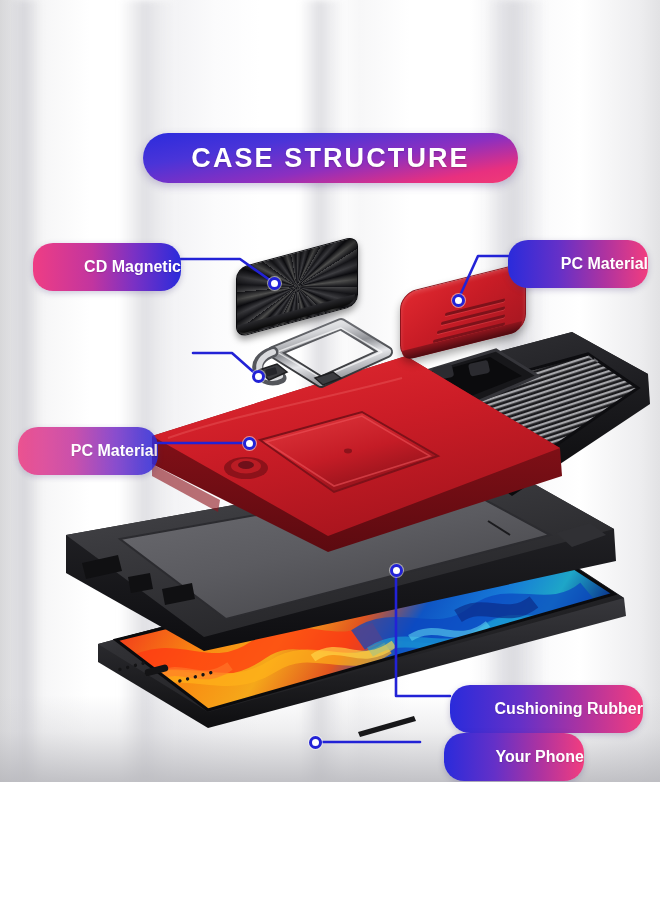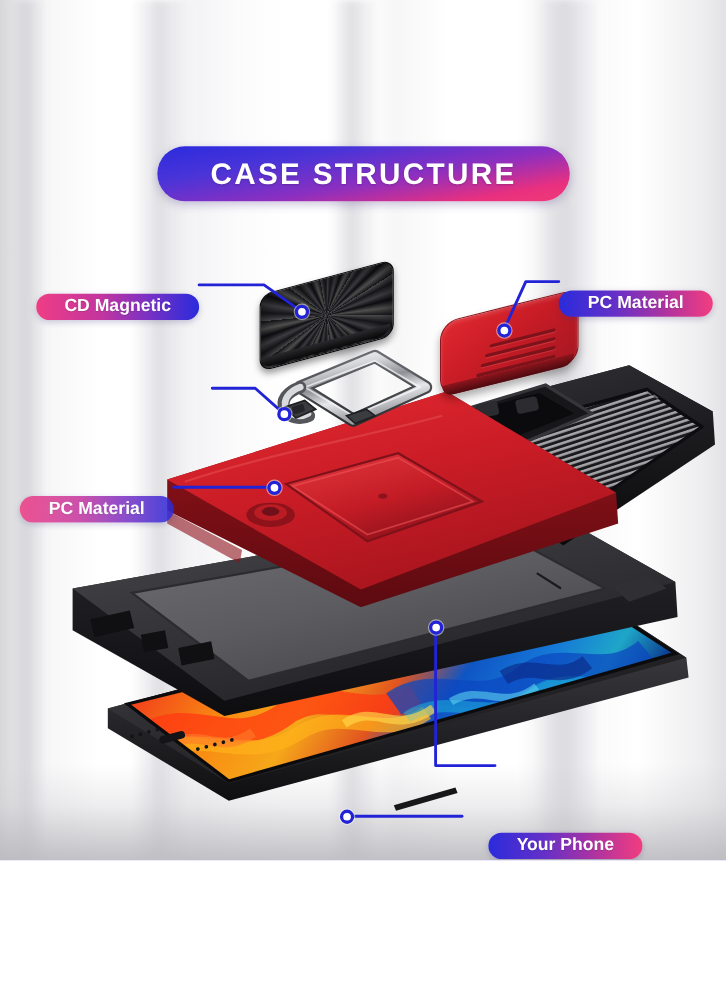--- a/index.html
+++ b/index.html
@@ -5,21 +5,21 @@
 <style>
   html,body{margin:0;padding:0;}
   body{
     width:660px;height:900px;
     background:#ffffff;
     font-family:"Liberation Sans","DejaVu Sans",sans-serif;
     overflow:hidden;
   }
   #stage{
     position:relative;width:660px;height:900px;overflow:hidden;
-    background:#8b5cf6;
+    background:#f97316;
   }
   
   .bg-base{
     position:absolute;left:0;top:0;width:660px;height:782px;
     background:
       linear-gradient(90deg,
         #d7d7d9 0px,#e9e9eb 18px,#f6f6f7 42px,#ffffff 90px,
         #ffffff 150px,#f4f4f6 180px,#fbfbfc 215px,#ffffff 260px,
         #ffffff 330px,#f7f7f8 360px,#ffffff 410px,#ffffff 470px,
         #f2f2f4 500px,#fafafb 540px,#ffffff 580px,#ededef 640px,#e2e2e4 660px);
@@ -43,26 +43,25 @@
     background:linear-gradient(170deg,#2b2bdd 0%,#4a34d8 28%,#8c2fc0 58%,#e8307f 85%,#f03a76 100%);
     box-shadow:0 3px 9px rgba(80,60,140,.30);
     display:flex;align-items:center;justify-content:center;
   }
   .title-text{
     color:#ffffff;font-size:27px;font-weight:bold;letter-spacing:2.1px;
     text-shadow:0 1px 2px rgba(0,0,0,.18);white-space:nowrap;
   }
   
   .pill{
-    position:absolute;display:flex;align-items:center;justify-content:center;
-    border-radius:20px;height:24px;
+    position:absolute;display:flex;align-items:center;justify-content:flex-end;
+    border-radius:20px;height:48px;
     color:#fff;font-size:16px;font-weight:bold;white-space:nowrap;
     box-shadow:0 2px 6px rgba(60,50,120,.26);
     text-shadow:0 1px 1px rgba(0,0,0,.13);
-    margin-top:24px;
   }
   .pill.lr{ background:linear-gradient(90deg,#ef3d84 0%,#c2359f 40%,#7b31c4 68%,#2a2bdb 100%); }
   .pill.rl{ background:linear-gradient(90deg,#2a2bdb 0%,#6430c8 36%,#b0339f 70%,#f23d7f 100%); }
   .pill.translucent{ opacity:.86; }
   
   .conn{position:absolute;left:0;top:0;width:660px;height:900px;pointer-events:none;}
   
   .part{position:absolute;}
 
   
@@ -403,19 +402,22 @@
 
   <div class="pill rl" style="left:508px;top:240px;width:140px;">
     <span>PC Material</span>
   </div>
 
 
   <div class="pill lr translucent" style="left:18px;top:427px;width:140px;">
     <span>PC Material</span>
   </div>
 
+  <div class="pill rl" style="left:450px;top:685px;width:193px;">
+    <span>Cushioning Rubber</span>
+  </div>
 
   <div class="pill rl" style="left:444px;top:733px;width:140px;">
     <span>Your Phone</span>
   </div>
 
   <div class="bg-white-bottom"></div>
 </div>
 
 </body></html>

